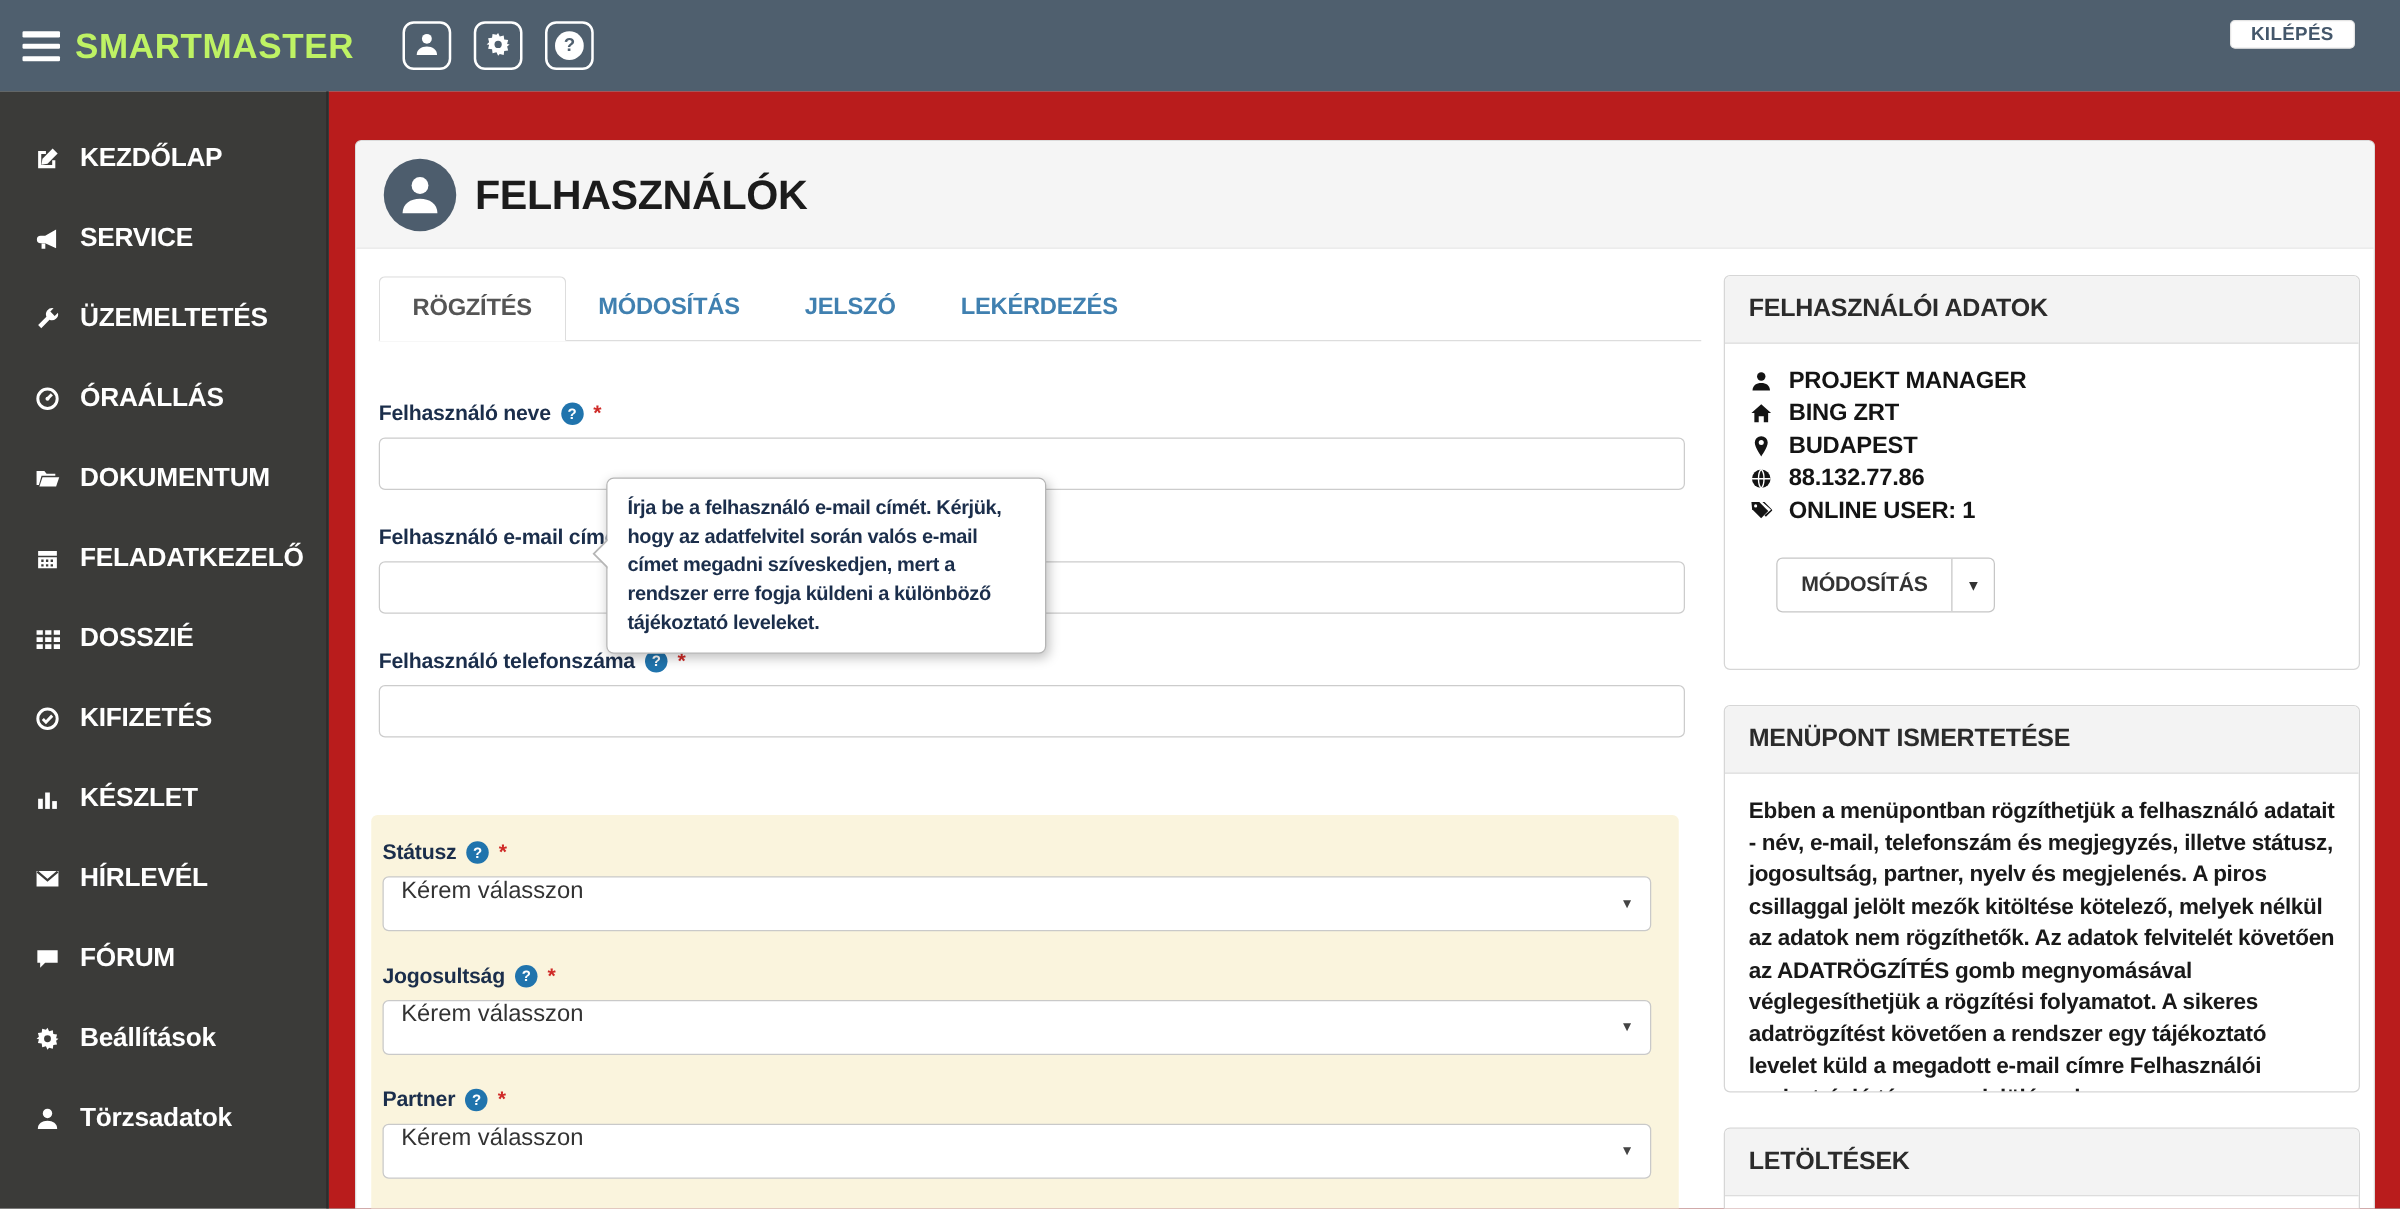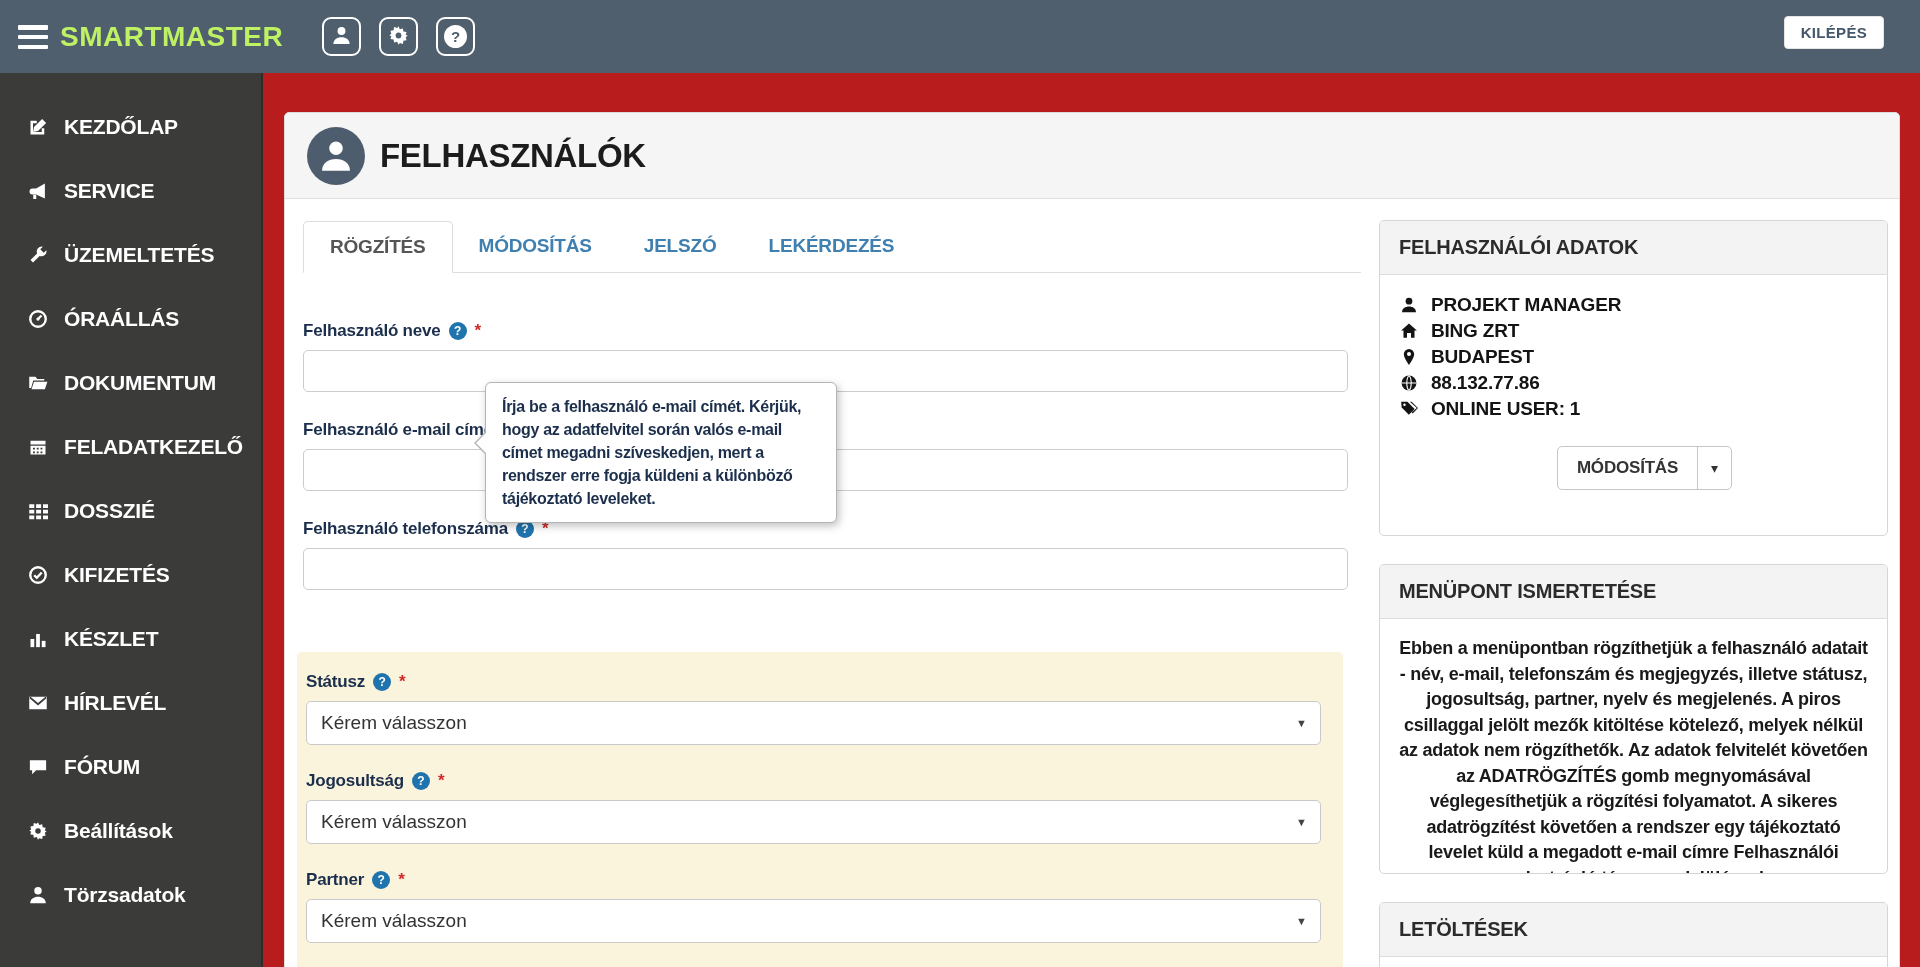--- a/index.html
+++ b/index.html
@@ -8,21 +8,21 @@
 
   
   .topbar { position:absolute; left:0; top:0; width:1920px; height:73px; background:#4f5f6e; z-index:30; --bg:#4f5f6e; }
   .hamburger { position:absolute; left:18px; top:25px; width:30px; height:24px; display:flex; flex-direction:column; justify-content:space-between; cursor:pointer; }
   .hamburger span { display:block; height:4.5px; background:#fff; border-radius:1px; }
   .brand { position:absolute; left:60px; top:0; line-height:73px; color:#bef264; font-size:28px; font-weight:700; letter-spacing:.5px; }
   .tb-actions { position:absolute; left:322px; top:17px; display:flex; gap:18px; }
   .tb-btn { width:39px; height:39px; border:2px solid #fff; border-radius:9px; background:transparent; display:flex; align-items:center; justify-content:center; cursor:pointer; color:#fff; }
   .tb-btn svg { width:21px; height:21px; }
   .qbig { width:23px; height:23px; border-radius:50%; background:#fff; color:#4f5f6e; font-size:15px; font-weight:700; display:flex; align-items:center; justify-content:center; }
-  .logout { position:absolute; right:36px; top:16px; height:33px; padding:0 16px; background:#fff; border:1px solid #e5e5e5; border-radius:4px; color:#44576b; font-size:15px; font-weight:700; font-family:inherit; cursor:pointer; letter-spacing:.3px; }
+  .logout { position:absolute; right:36px; top:16px; height:23px; padding:0 16px; background:#fff; border:1px solid #e5e5e5; border-radius:4px; color:#44576b; font-size:15px; font-weight:700; font-family:inherit; cursor:pointer; letter-spacing:.3px; }
 
   
   .sidebar { position:absolute; left:0; top:73px; width:263px; height:894px; background:#3b3b39; --bg:#3b3b39; border-right:2px solid #2d2d2c; padding-top:22px; z-index:20; }
   .side-item { height:64px; display:flex; align-items:center; gap:15px; padding-left:27px; color:#fff; cursor:pointer; }
   .side-item .sicon { width:22px; height:22px; display:flex; align-items:center; justify-content:center; flex:0 0 22px; }
   .side-item svg { width:20px; height:20px; }
   .side-item .slabel { font-size:21px; font-weight:700; letter-spacing:-.2px; white-space:nowrap; }
 
   
   .content { position:absolute; left:263px; top:73px; width:1657px; height:894px; background:#b91c1c; overflow:hidden; }
@@ -40,31 +40,31 @@
   .fgroup { margin-top:28px; }
   .fgroup.first { margin-top:48px; }
   .flabel { display:flex; align-items:center; gap:8px; margin-bottom:9px; font-size:17px; font-weight:700; color:#1b2e4b; letter-spacing:-.2px; }
   .help { width:18px; height:18px; border-radius:50%; background:#2074ad; color:#fff; font-size:12px; font-weight:700; display:inline-flex; align-items:center; justify-content:center; cursor:pointer; flex:0 0 18px; }
   .req { color:#cf2a27; font-size:17px; font-weight:700; }
   .tinput { width:1045px; height:42px; border:1px solid #ccc; border-radius:5px; padding:0 12px; font-size:18px; font-family:inherit; color:#333; background:#fff; display:block; }
 
   .beige { margin:62px 0 0 -6px; width:1046px; background:#faf4dd; border-radius:5px; padding:20px 20px 70px 9px; }
   .sgroup { margin-bottom:26px; }
   .sgroup .flabel { margin-bottom:9px; }
-  .cselect { position:relative; width:1015px; height:44px; background:#fff; border:1px solid #c9c9c9; border-radius:5px; display:flex; align-items:center; padding:0 30px 0 14px; font-size:19px; color:#333; cursor:pointer; }
+  .cselect { position:relative; width:1015px; height:44px; background:#fff; border:1px solid #c9c9c9; border-radius:5px; display:flex; align-items:flex-start; padding:0 30px 0 14px; font-size:19px; color:#333; cursor:pointer; }
   .cs-caret { position:absolute; right:13px; top:50%; transform:translateY(-50%); font-size:11px; color:#444; }
 
   
   .tooltip { position:absolute; left:200px; top:269px; width:352px; background:#fff; border:1px solid #b5b5b5; border-radius:6px; box-shadow:2px 3px 9px rgba(0,0,0,.25); padding:12px 16px; font-size:16px; font-weight:700; color:#1b2e4b; line-height:23px; letter-spacing:-.3px; z-index:10; }
   .tooltip::before { content:""; position:absolute; left:-12px; top:48px; border:12px solid transparent; border-left:none; border-right:12px solid #b5b5b5; }
   .tooltip::after { content:""; position:absolute; left:-10px; top:49px; border:11px solid transparent; border-left:none; border-right:11px solid #fff; }
 
   
   .right-col { position:absolute; left:1094px; top:107px; width:509px; }
-  .rpanel { background:#fff; border:1px solid #d6d6d6; border-radius:5px; overflow:hidden; margin-bottom:28px;text-align:center; }
+  .rpanel { background:#fff; border:1px solid #d6d6d6; border-radius:5px; overflow:hidden; margin-bottom:28px; }
   .rhead { height:54px; background:#f3f3f3; border-bottom:1px solid #ddd; display:flex; align-items:center; padding:0 19px; font-size:20px; font-weight:700; color:#2b2b2b; letter-spacing:-.2px; }
   .rbody { padding:17px 19px; }
   #user-panel { height:316px; }
   #info-panel { height:310px; }
   #downloads-panel { height:160px; }
   .urow { display:flex; align-items:center; gap:13px; height:26px; font-size:19px; font-weight:700; color:#141414; letter-spacing:-.2px; }
   .urow .uicon { width:19px; height:19px; flex:0 0 19px; display:flex; align-items:center; justify-content:center; color:#141414; }
   .urow svg { width:18px; height:18px; }
   .modify { display:inline-flex; margin:24px 0 0 22px; background:#fff; border:1px solid #c6c6c6; border-radius:5px; overflow:hidden; cursor:pointer; }
   .m-label { padding:11px 19px; font-size:17px; font-weight:700; color:#333; border-right:1px solid #c6c6c6; letter-spacing:-.2px; }

